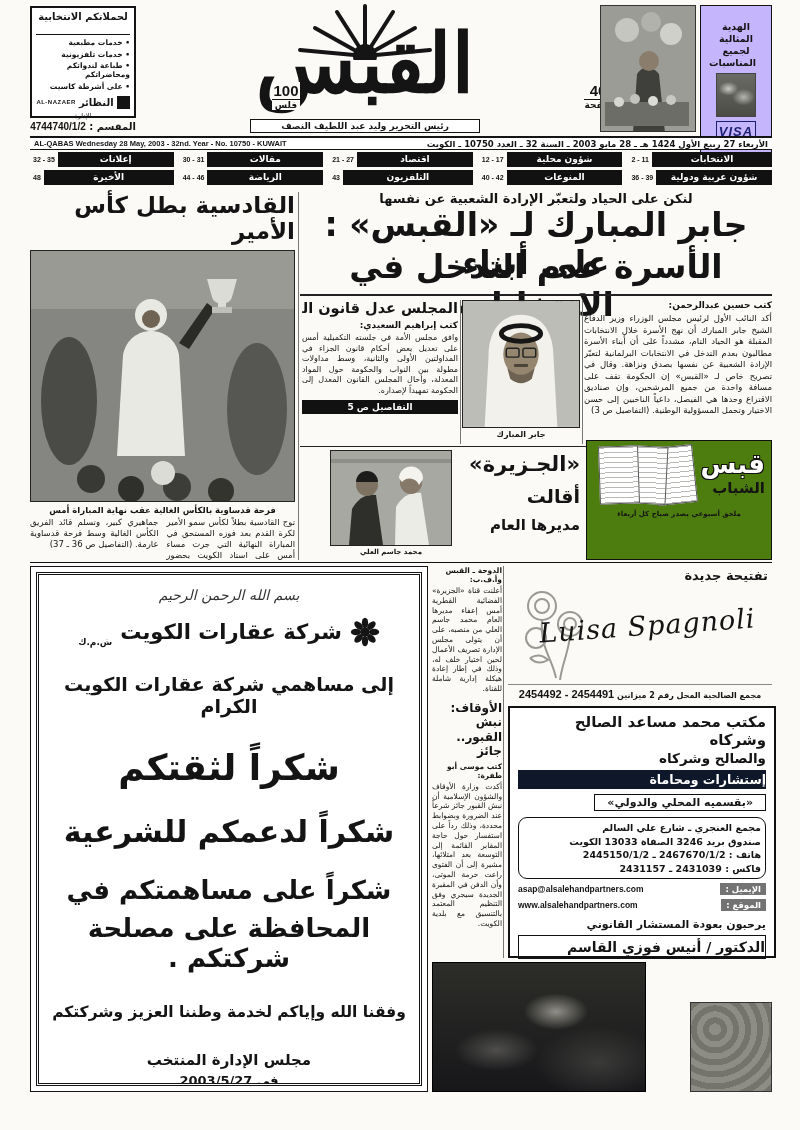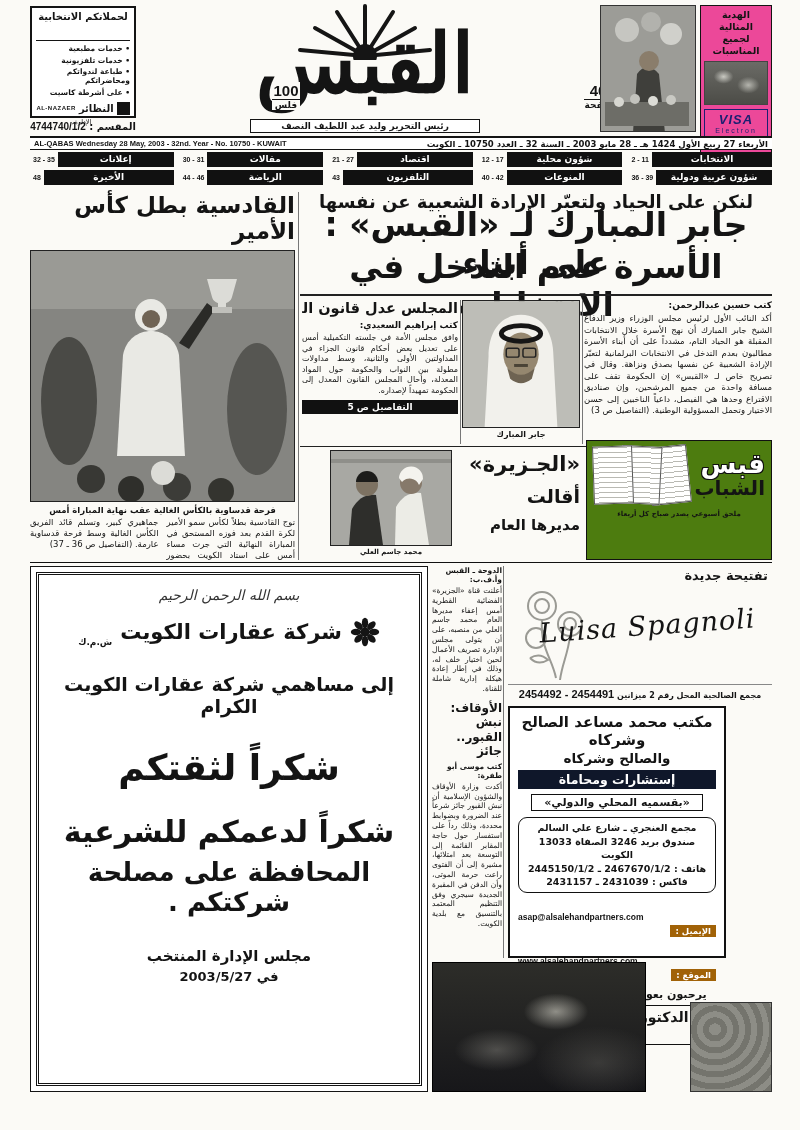--- a/index.html
+++ b/index.html
@@ -8,40 +8,40 @@
     position:relative; width:800px; height:1130px; margin:0 auto;
     background:#fbfaf6; color:#141414; direction:rtl; overflow:hidden;
     font-family:"DejaVu Sans", sans-serif;
   }
   .abs { position:absolute; }
   .en { direction:ltr; unicode-bidi:embed; font-family:"Liberation Sans", sans-serif; }
   .j { text-align:justify; }
 
   
   .campaign { left:30px; top:6px; width:106px; height:112px; border:2px solid #141414; padding:3px 4px; background:#fff; }
-  .camp-title { font-size:10px; font-weight:900; text-align:center; border-bottom:1px solid #141414; padding-bottom:18px; margin-bottom:3px; }
+  .camp-title { font-size:10px; font-weight:900; text-align:center; border-bottom:1px solid #141414; padding-bottom:12px; margin-bottom:3px; }
   .camp-line { font-size:7.5px; font-weight:bold; margin:2.5px 0; }
   .camp-line::before { content:"• "; }
   .camp-brand { margin-top:5px; display:flex; align-items:center; justify-content:center; gap:3px; }
   .camp-logo { width:13px; height:13px; background:#141414; display:inline-block; }
   .brand-ar { font-size:10px; font-weight:900; }
   .brand-en { font-size:6px; letter-spacing:.5px; font-weight:bold; }
   .camp-dept { font-size:6.5px; text-align:center; margin-top:3px; }
   .switchboard { left:30px; top:121px; width:106px; text-align:center; font-size:10px; font-weight:900; }
 
   .masthead { left:150px; top:2px; width:430px; height:132px; text-align:center; }
   .masthead svg { display:block; margin:0 auto; }
   .paper-title { font-family:"DejaVu Serif", serif; font-weight:900; font-size:82px; line-height:66px; margin-top:-30px; letter-spacing:-2px; }
   .editor-strip { position:absolute; bottom:1px; left:100px; right:100px; border:1px solid #141414; background:#fff; font-size:9px; font-weight:bold; padding:1px 0; }
   .stat { width:28px; text-align:center; background:#fbfaf6; }
   .stat-num { font-size:15px; font-weight:900; border-bottom:1px solid #141414; }
   .stat-word { font-size:9px; font-weight:bold; }
 
   .photo-ad { left:600px; top:5px; width:96px; height:127px; border:1px solid #333; overflow:hidden; }
-  .gift-ad { left:700px; top:5px; width:72px; height:150px; border:1px solid #141414; padding:3px; text-align:center; background:#ec4899; }
+  .gift-ad { left:700px; top:5px; width:72px; height:150px; border:1px solid #141414; padding:15px; text-align:center; background:#c4b5fd; }
   .gift-line { font-size:9.5px; font-weight:900; line-height:12px; }
   .gift-photo { height:44px; margin:4px 0; background:
       radial-gradient(14px 10px at 30% 35%, #c9c9c2, transparent 70%),
       radial-gradient(16px 12px at 70% 55%, #b5b5ae, transparent 70%),
       linear-gradient(#6b6b66,#4c4c47); border:1px solid #444; }
   .visa-box { border:1px solid #1a1f71; padding:2px 0; }
   .visa-word { color:#1a1f71; font-style:italic; font-weight:900; font-size:13px; letter-spacing:1px; }
   .electron { color:#1a1f71; font-size:7px; letter-spacing:2px; }
 
   .dateline { left:30px; top:136px; width:742px; height:14px; border-top:2px solid #141414; border-bottom:1px solid #141414;
@@ -49,21 +49,21 @@
   .dl-ar { font-size:8.5px; font-weight:bold; }
   .dl-en { font-size:7.5px; font-weight:bold; }
 
   
   .navrow { left:30px; width:742px; height:15px; display:flex; gap:6px; }
   .tab { flex:1; display:flex; }
   .tab-label { flex:1; background:#111; color:#fff; font-size:9px; font-weight:bold; text-align:center; line-height:15px; white-space:nowrap; overflow:hidden; }
   .tab-pages { font-size:7px; font-weight:bold; line-height:15px; padding:0 3px; }
 
   
-  .kicker { left:300px; top:191px; width:472px; text-align:center; font-size:18px; font-weight:900; }
+  .kicker { left:300px; top:191px; width:472px; text-align:center; font-size:13px; font-weight:900; }
   .headline { left:300px; width:472px; text-align:center; font-weight:900; font-size:33px; letter-spacing:-.5px; line-height:38px; }
   .byline { font-size:9px; font-weight:900; margin-bottom:3px; }
   .body { font-size:8.5px; line-height:11.5px; }
   .lead-col { left:584px; top:300px; width:188px; height:144px; overflow:hidden; }
   .sheikh { left:462px; top:300px; width:118px; }
   .ph-cap { font-size:8px; font-weight:bold; text-align:center; margin-top:2px; }
   .majlis { left:302px; top:300px; width:156px; height:146px; overflow:hidden; }
   .majlis-h { font-size:14.5px; font-weight:900; white-space:nowrap; text-align:center; margin-bottom:4px; }
   .black-strip { margin-top:4px; background:#111; color:#fff; font-size:9px; font-weight:bold; text-align:center; padding:2px 0; }
 
@@ -80,21 +80,21 @@
   .jz-head { left:458px; top:452px; width:122px; text-align:right; }
   .jz-h1 { font-size:21px; font-weight:900; }
   .jz-h2 { font-size:19px; font-weight:900; margin-top:9px; }
   .jz-h3 { font-size:15px; font-weight:900; margin-top:9px; }
 
   .shabab { left:586px; top:440px; width:186px; height:120px; border:1.5px solid #111; padding:5px 6px; background:#4d7c0f; }
   .shabab-top { display:flex; align-items:center; gap:6px; }
   .shabab-titles { text-align:right; }
   .shabab-a { display:block; font-size:26px; font-weight:900; color:#fff;
       text-shadow:1px 1px 0 #111,-1px -1px 0 #111,1px -1px 0 #111,-1px 1px 0 #111; line-height:26px; }
-  .shabab-b { display:block; font-size:20px; font-weight:900; line-height:22px; }
+  .shabab-b { display:block; font-size:15px; font-weight:900; line-height:22px; }
   .thumbs { display:flex; flex:1; justify-content:flex-start; }
   .thumb { width:40px; height:58px; background:#fff; border:1px solid #555; margin-left:-12px;
       background-image:repeating-linear-gradient(0deg,#b9b9b3 0 1px,transparent 1px 5px); }
   .thumb:nth-child(1){ transform:rotate(-6deg);} .thumb:nth-child(2){ transform:rotate(3deg);} .thumb:nth-child(3){ transform:rotate(-2deg);}
   .shabab-cap { font-size:7px; font-weight:bold; text-align:center; margin-top:6px; }
 
   
   .re-ad { left:30px; top:566px; width:398px; height:526px; border:1px solid #141414; padding:5px; background:#fff; }
   .re-frame { height:100%; border:3px double #141414; padding:12px 10px 10px; text-align:center; overflow:hidden; }
   .bismillah { font-family:"DejaVu Serif", serif; font-style:italic; font-size:14px; color:#333; }
@@ -119,28 +119,28 @@
   
   .luisa { left:508px; top:566px; width:264px; height:136px; }
   .luisa-tag { position:absolute; top:2px; right:4px; font-size:13px; font-weight:900; }
   .luisa-brand { position:absolute; top:44px; right:16px; font-family:"DejaVu Serif", serif; font-style:italic;
       font-size:27px; letter-spacing:1px; transform:rotate(-4deg); }
   .luisa-flowers { position:absolute; left:4px; top:12px; }
   .luisa-foot { position:absolute; bottom:2px; left:0; right:0; text-align:center; font-size:8px; font-weight:bold; border-top:1px solid #888; padding-top:3px; }
   .luisa-phones { font-size:11px; font-weight:900; }
 
   
-  .law { left:508px; top:706px; width:218px; height:252px; border:2.5px solid #111; background:#fff; padding:5px 8px; text-align:center; }
+  .law { left:508px; top:706px; width:268px; height:252px; border:2.5px solid #111; background:#fff; padding:5px 8px; text-align:right; }
   .law-t1 { font-size:15px; font-weight:900; }
   .law-t2 { font-size:13.5px; font-weight:900; margin-top:1px; }
   .law-strip { background:#0f172a; color:#fff; font-size:12.5px; font-weight:900; padding:2px 0; margin-top:4px; }
   .law-sub { display:inline-block; border:1px solid #111; padding:1px 12px; font-size:11px; font-weight:900; margin-top:5px; }
   .law-addr { border:1.5px solid #111; border-radius:9px; padding:3px 4px; margin-top:6px; font-size:9.5px; font-weight:bold; line-height:13.5px; }
   .law-row { display:flex; align-items:center; justify-content:space-between; margin-top:4px; }
-  .law-label { background:#a16207; color:#fff; font-size:8.5px; font-weight:bold; padding:1px 5px;margin-top:28px; }
+  .law-label { background:#737373; color:#fff; font-size:8.5px; font-weight:bold; padding:1px 5px; }
   .law-val { font-size:8.5px; font-weight:bold; }
   .law-welcome { font-size:11px; font-weight:900; margin-top:7px; }
   .law-doctor { border:1.5px solid #111; padding:3px 0; margin-top:4px; font-size:14px; font-weight:900; }
 
   
   .cemetery { left:432px; top:962px; width:214px; height:130px; border:1px solid #000;
     background:
       radial-gradient(46px 26px at 58% 38%, rgba(232,230,218,.55), transparent 70%),
       radial-gradient(60px 30px at 30% 68%, rgba(205,203,192,.28), transparent 70%),
       radial-gradient(90px 52px at 78% 78%, rgba(166,164,152,.22), transparent 70%),
@@ -398,21 +398,23 @@
             <ellipse cx="21.4" cy="8.6" rx="3.2" ry="5.2" transform="rotate(45 21.4 8.6)"></ellipse>
             <ellipse cx="8.6" cy="21.4" rx="3.2" ry="5.2" transform="rotate(45 8.6 21.4)"></ellipse>
           </g>
         </svg>
         <span class="re-company">شركة عقارات الكويت</span>
         <span class="re-smk">ش.م.ك</span>
       </div>
       <div class="re-to">إلى مساهمي شركة عقارات الكويت الكرام</div>
       <div class="re-t1">شكراً لثقتكم</div>
       <div class="re-t2">شكراً لدعمكم للشرعية</div>
+      <div class="re-t3">شكراً على مساهمتكم في</div>
       <div class="re-t4">المحافظة على مصلحة شركتكم .</div>
+      <div class="re-prayer">وفقنا الله وإياكم لخدمة وطننا العزيز وشركتكم</div>
       <div class="re-sig1">مجلس الإدارة المنتخب</div>
       <div class="re-sig2">في 2003/5/27</div>
     </div>
   </div>
 
   <div class="abs midcol">
     <div class="byline-sm">الدوحة ـ القبس وأ.ف.ب:</div>
     <div class="sm j">أعلنت قناة «الجزيرة» الفضائية القطرية أمس إعفاء مديرها العام محمد جاسم العلي من منصبه، على أن يتولى مجلس الإدارة تصريف الأعمال لحين اختيار خلف له، وذلك في إطار إعادة هيكلة إدارية شاملة للقناة.</div>
     <div class="awqaf-h">الأوقاف: نبش القبور.. جائز</div>
     <div class="byline-sm">كتب موسى أبو طفرة:</div>

